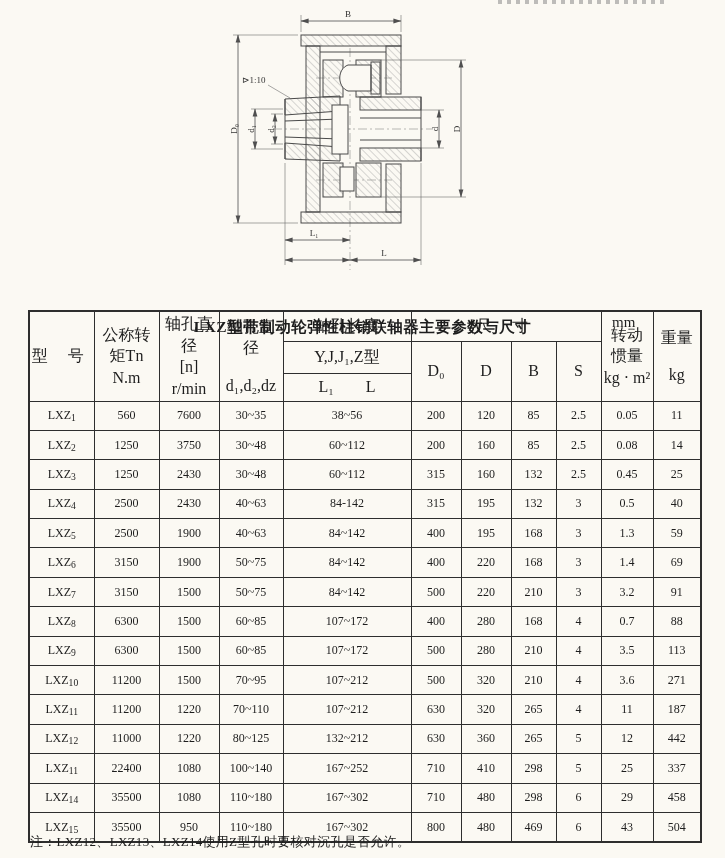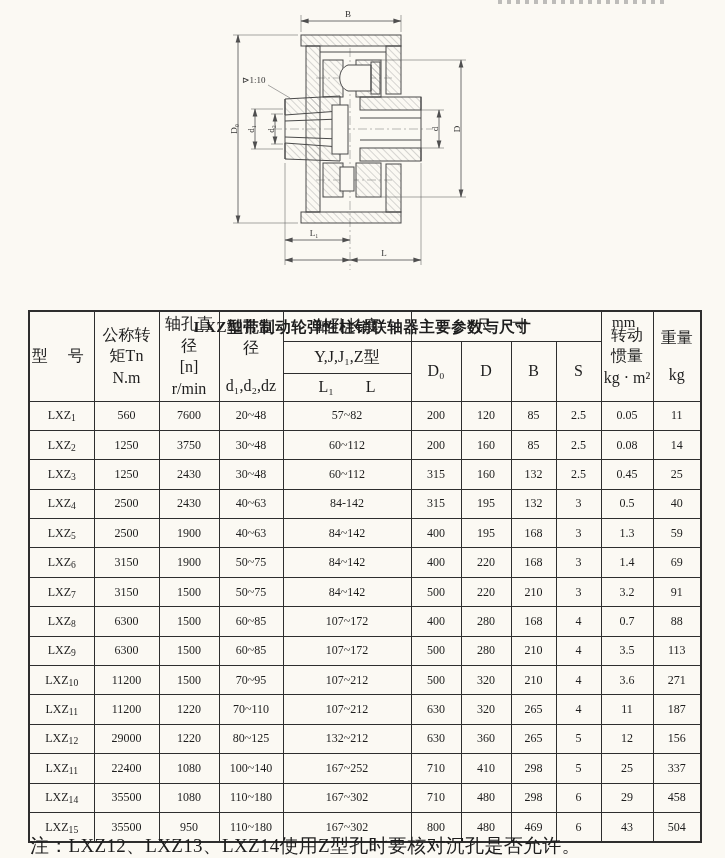--- a/index.html
+++ b/index.html
@@ -26,21 +26,21 @@
     border:1px solid #2e2e2e;text-align:center;vertical-align:middle;
     font-weight:normal;padding:0 1px;overflow:hidden;
   }
   .spec-table th{font-size:16px;line-height:1.35;}
   .spec-table td{font-size:12px;height:28.4px;}
   .hr1{height:30px;}.hr2{height:32px;}.hr3{height:28px;}
   .wide-sp{letter-spacing:8px;text-indent:8px;}
   .gap-top{margin-top:16px;text-align:center;}
   .ll-row{display:flex;justify-content:space-around;padding:0 18px;}
   .mnum{font-size:.8em;vertical-align:-2px;}
-  .note{position:absolute;top:833px;left:30px;font-size:19px;letter-spacing:.3px;text-align:right;}
+  .note{position:absolute;top:833px;left:30px;font-size:13px;letter-spacing:.3px;text-align:right;}
   
   .drawing-wrap{position:absolute;top:2px;left:228px;width:308px;height:272px;}
   .o{fill:url(#hat);stroke:#4a4a4a;stroke-width:1;}
   .p{fill:none;stroke:#4a4a4a;stroke-width:1;}
   .bgfill{fill:#FBF9F3;stroke:#4a4a4a;stroke-width:1;}
   .dim{fill:none;stroke:#4f4f4f;stroke-width:.8;}
   .ext{fill:none;stroke:#6b6b6b;stroke-width:.6;}
   .cl{fill:none;stroke:#8a8a8a;stroke-width:.6;stroke-dasharray:9 3 2 3;}
   .dt{font-family:"Liberation Serif","DejaVu Serif",serif;font-size:9px;fill:#333;}
 </style>
@@ -232,22 +232,22 @@
             <span>L</span>
           </div>
         </th>
       </tr>
     </thead>
     <tbody>
         <tr>
           <td>LXZ<span class="mnum">1</span></td>
           <td>560</td>
           <td>7600</td>
-          <td>20~48</td>
-          <td>57~82</td>
+          <td>30~35</td>
+          <td>38~56</td>
           <td>200</td>
           <td>120</td>
           <td>85</td>
           <td>2.5</td>
           <td>0.05</td>
           <td>11</td>
         </tr>
         <tr>
           <td>LXZ<span class="mnum">2</span></td>
           <td>1250</td>
@@ -373,30 +373,30 @@
           <td>107~212</td>
           <td>630</td>
           <td>320</td>
           <td>265</td>
           <td>4</td>
           <td>11</td>
           <td>187</td>
         </tr>
         <tr>
           <td>LXZ<span class="mnum">12</span></td>
-          <td>29000</td>
+          <td>11000</td>
           <td>1220</td>
           <td>80~125</td>
           <td>132~212</td>
           <td>630</td>
           <td>360</td>
           <td>265</td>
           <td>5</td>
           <td>12</td>
-          <td>156</td>
+          <td>442</td>
         </tr>
         <tr>
           <td>LXZ<span class="mnum">11</span></td>
           <td>22400</td>
           <td>1080</td>
           <td>100~140</td>
           <td>167~252</td>
           <td>710</td>
           <td>410</td>
           <td>298</td>

